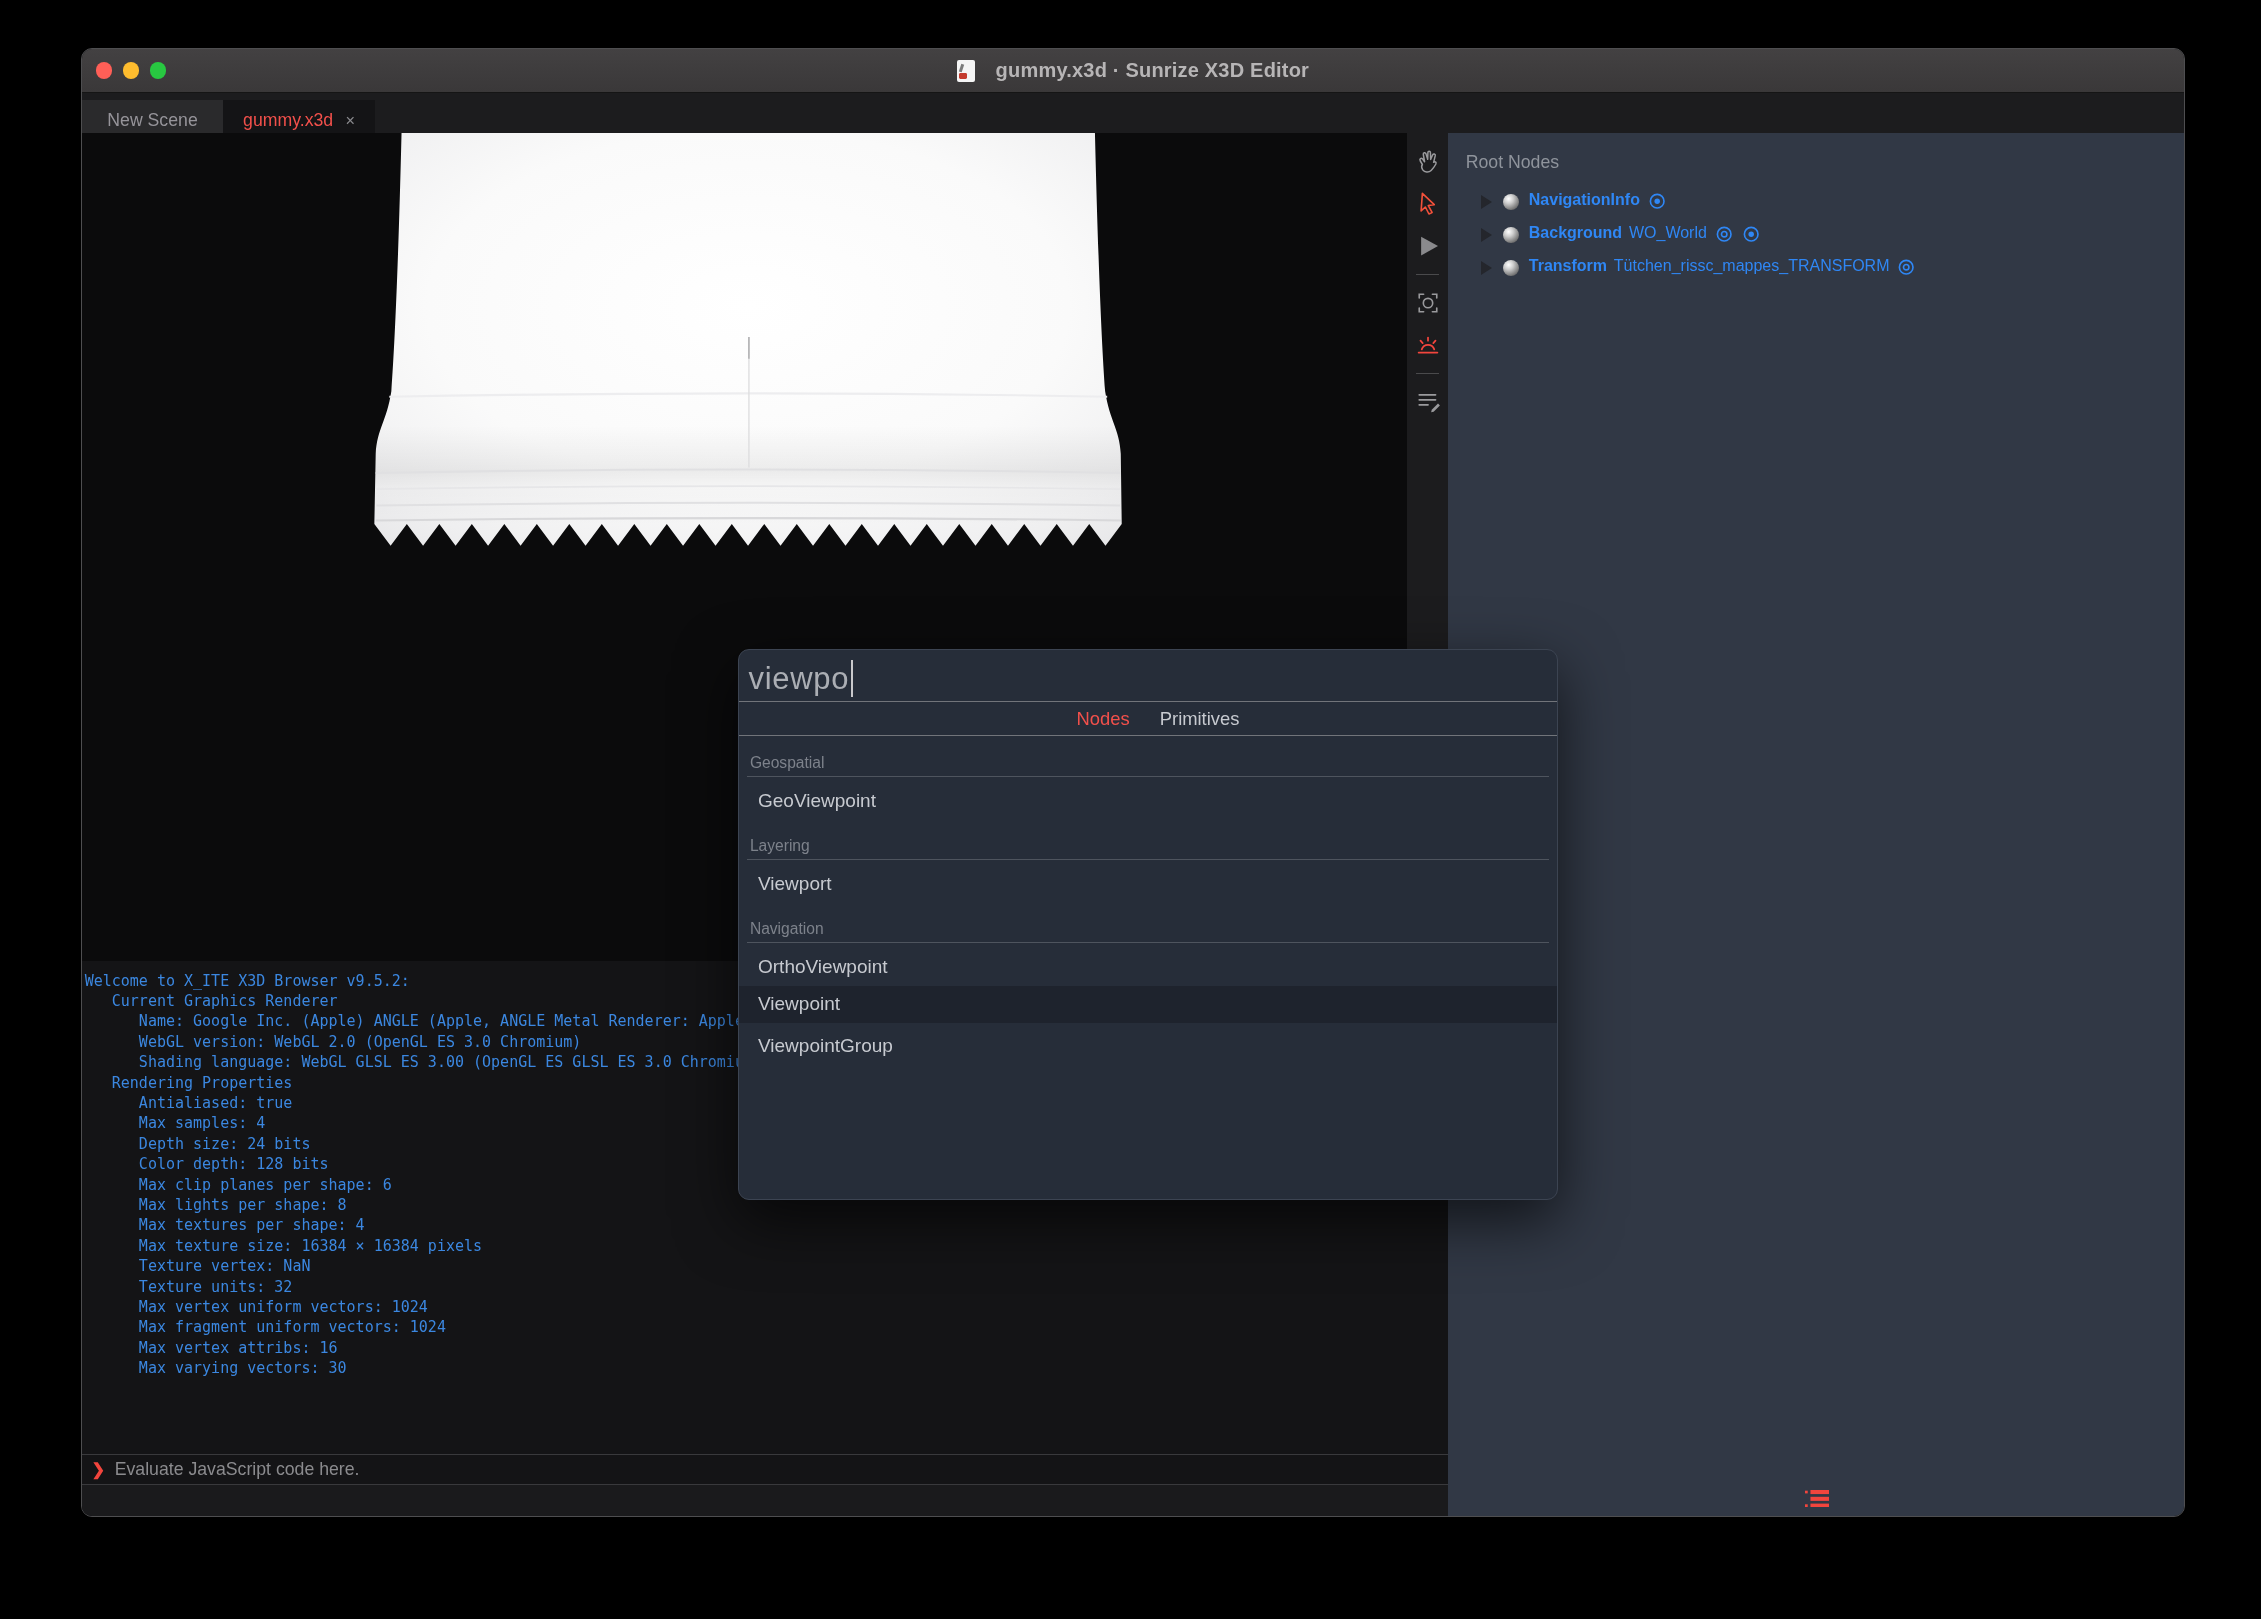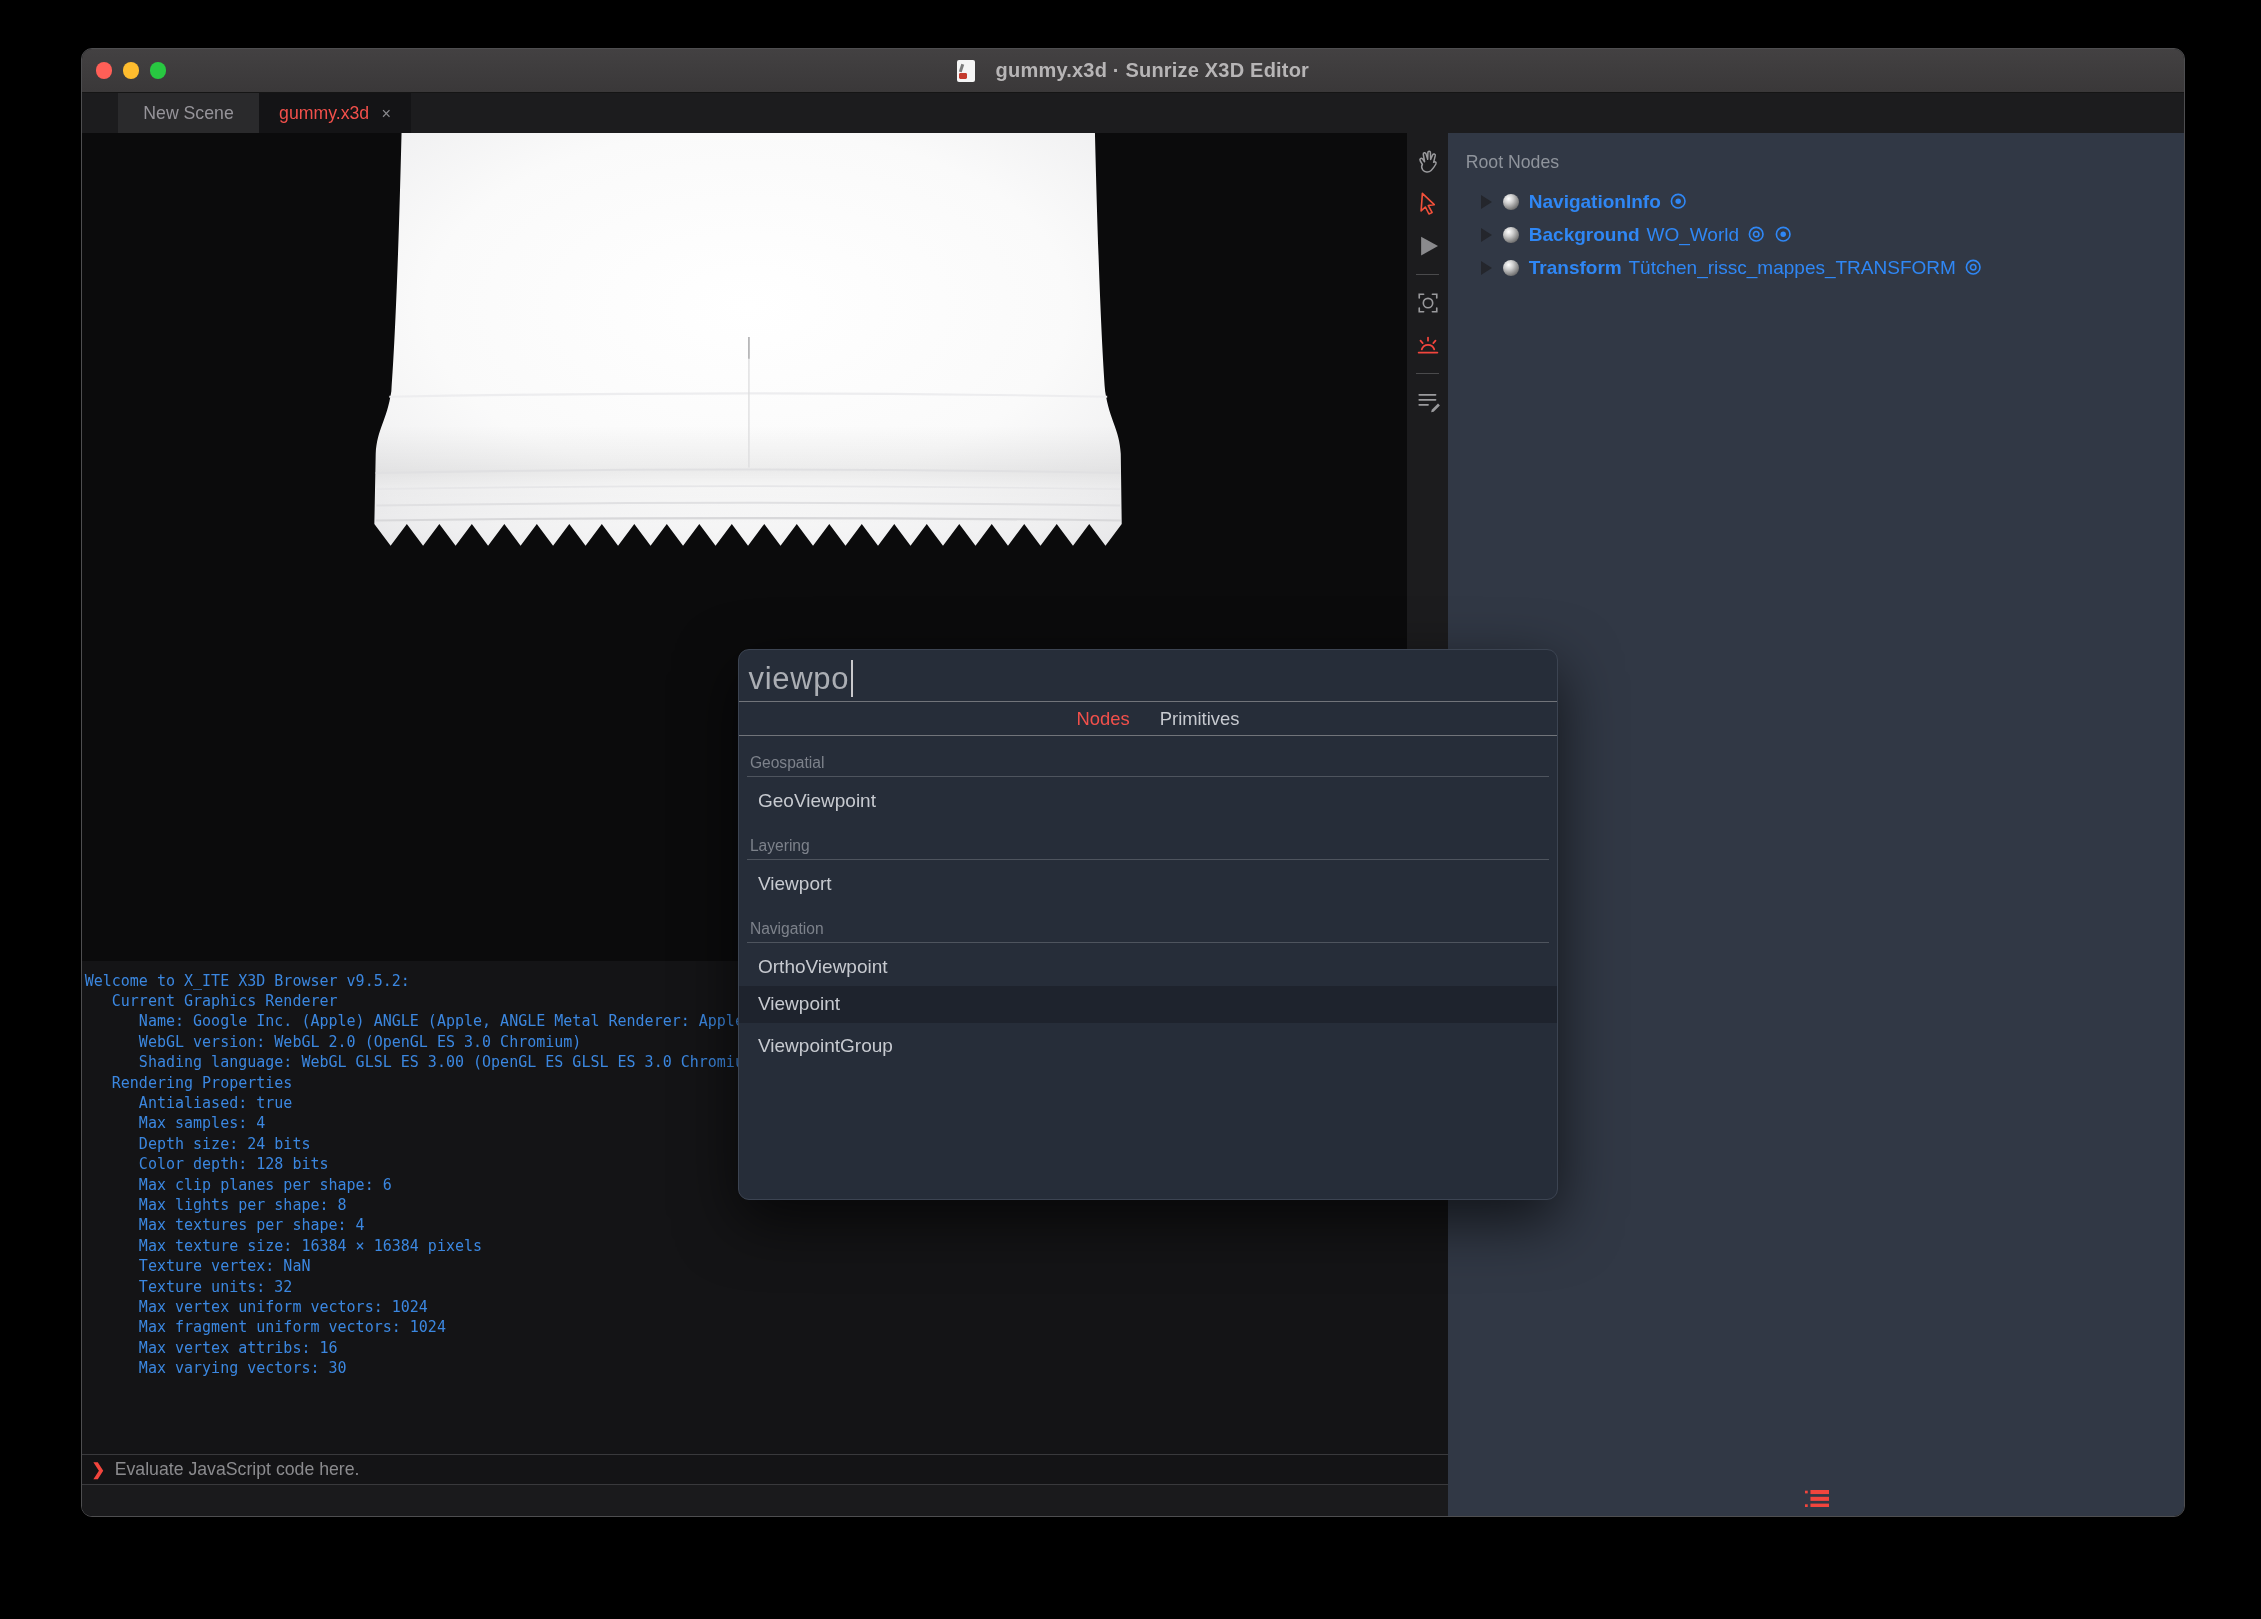--- a/index.html
+++ b/index.html
@@ -21,21 +21,21 @@
   }
   .traffic { position:absolute; left:13.6px; top:0; height:100%; display:flex; align-items:center; gap:11px; }
   .light { width:16.3px; height:16.3px; border-radius:50%; }
   .title-wrap { display:flex; align-items:center; gap:21px; }
   .doc-icon { width:17.7px; height:22px; background:#f5f5f5; border-radius:2px; position:relative; overflow:hidden; }
   .doc-icon:before { content:""; position:absolute; left:3.4px; top:4.1px; width:2.7px; height:8.2px; background:#7b7b7b; transform:rotate(18deg); }
   .doc-icon:after { content:""; position:absolute; left:2px; bottom:2.7px; width:8.2px; height:5.4px; background:#c43b2e; border-radius:1.4px; }
   .title-text { color:#b7b5b6; font-size:20px; font-weight:bold; letter-spacing:0.2px; }
 
   
-  .tabbar { position:absolute; left:0; top:44px; right:0; height:40px; background:#1c1c1e; display:flex;padding-left:36px; }
+  .tabbar { position:absolute; left:0; top:51px; right:0; height:40px; background:#1c1c1e; display:flex; }
   .tab { height:100%; display:flex; align-items:center; justify-content:center; gap:12.2px; font-size:17.7px; }
   .tab.inactive { width:141px; background:#2a2a2c; color:#96949a; }
   .tab.active { width:152px; background:#141416; color:#f2504b; }
   .tab .close { color:#8a8a8e; font-size:16.3px; }
 
   
   .content { position:absolute; left:0; top:84px; right:0; bottom:0; }
 
   .viewport { position:absolute; left:0; top:0; width:1325px; height:828px; background:#0b0b0c; overflow:hidden; }
 
@@ -60,21 +60,21 @@
   .btab.idle { color:#d2d2d4; }
 
   
   .outline { position:absolute; left:1366px; top:0; width:738px; height:100%; background:#313845; }
   .outline-header { color:#8f949c; font-size:17.7px; padding:19px 0 0 17.7px; }
   .tree { margin-top:12.2px; }
   .tree-row { height:33px; display:flex; align-items:center; }
   .tree-caret { width:0; height:0; border-left:11px solid #24262c; border-top:7.5px solid transparent; border-bottom:7.5px solid transparent; margin-left:33px; flex:0 0 auto; }
   .tree-ball { width:16.3px; height:16.3px; border-radius:50%; margin-left:11px; flex:0 0 auto;
     background:radial-gradient(circle at 35% 30%, #ffffff 0%, #cfcfcf 30%, #6f6f6f 75%, #4a4a4a 100%); }
-  .tree-label { margin-left:9.5px; font-size:19px; color:#2f87f5; white-space:nowrap; display:flex; align-items:center; gap:6.8px; }
+  .tree-label { margin-left:9.5px; font-size:16px; color:#2f87f5; white-space:nowrap; display:flex; gap:6.8px; }
   .tree-type { font-weight:bold; }
   .badge { display:inline-flex; align-items:center; }
   .badge svg { width:20.4px; height:20.4px; }
   .outline-footer { position:absolute; left:0; right:0; bottom:6.8px; display:flex; justify-content:center; }
   .list-icon svg { width:24.5px; height:17.7px; }
 
   
   .dialog { position:absolute; left:656px; top:516px; width:820px; height:551px;
     background:#262d39; border:0.7px solid #3c4452; border-radius:11px;
     box-shadow:0 20.4px 61px rgba(0,0,0,.65); z-index:40; overflow:hidden; }

